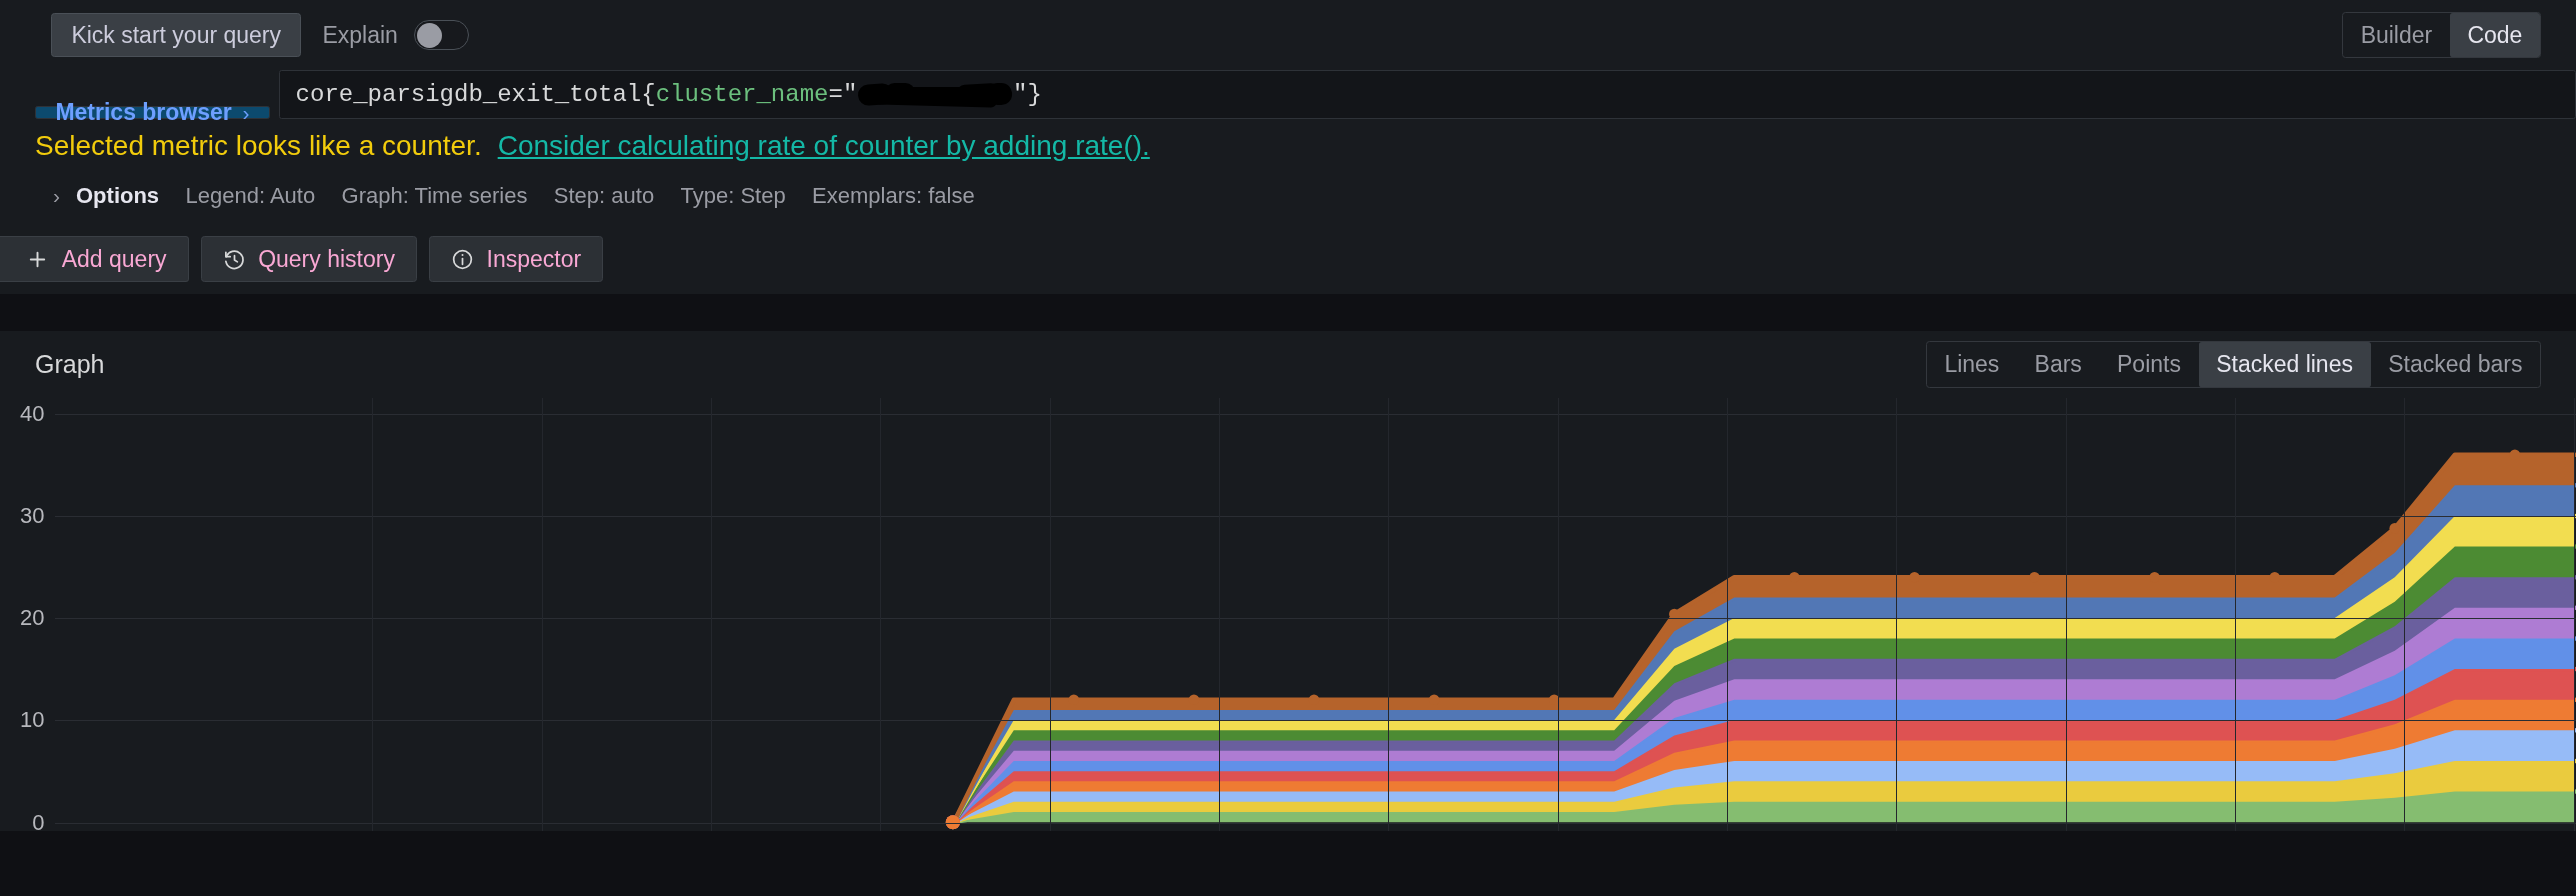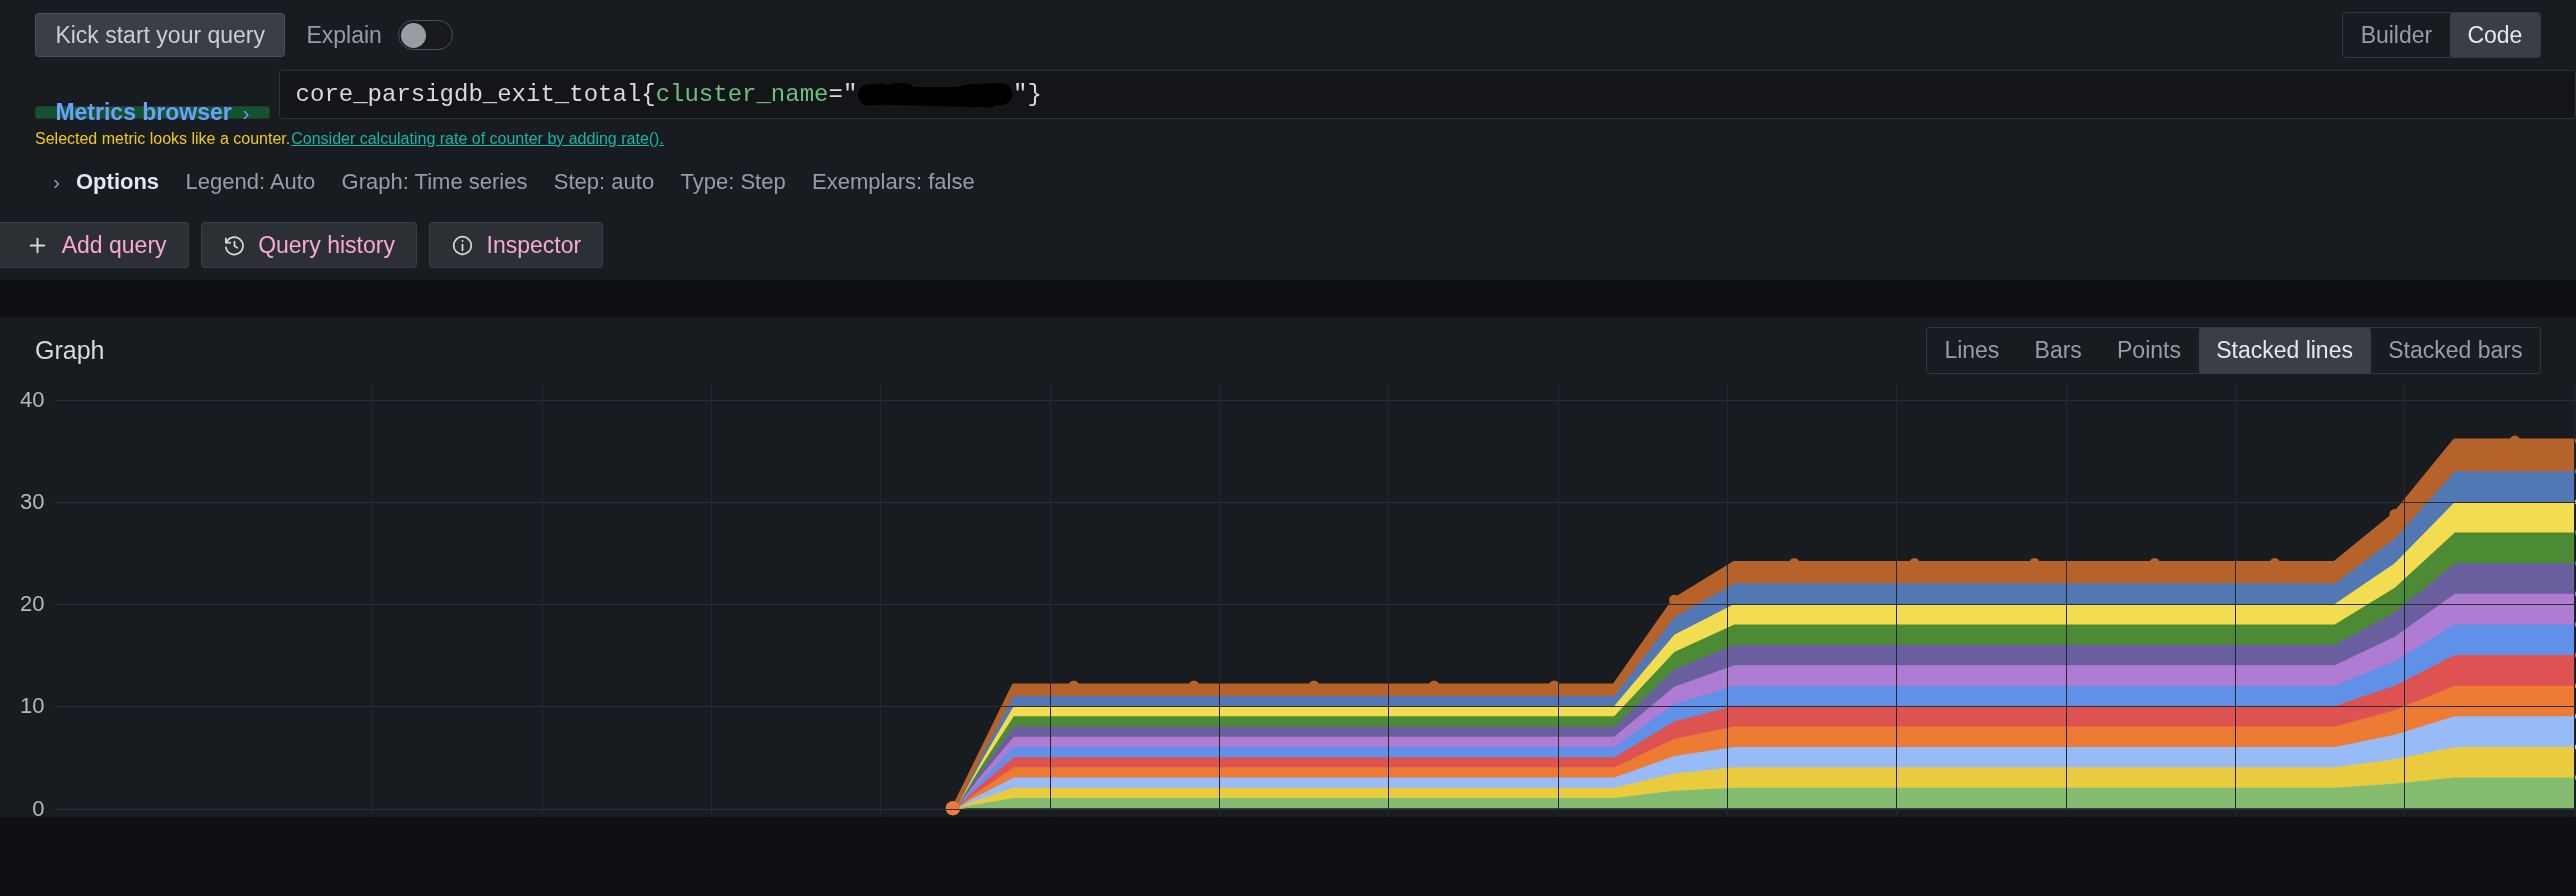--- a/index.html
+++ b/index.html
@@ -18,20 +18,21 @@
     width: 2576px;
     padding: 0;
   }
 
   .toolbar-row {
     height: 70px;
     display: flex;
     align-items: center;
     padding: 0 35px;
     gap: 21px;
+    margin-left: 16px;
   }
 
   .kick-start-btn {
     background: #3a3f45;
     color: #ccccdc;
     border: 0.9px solid #4a5057;
     border-radius: 3.5px;
     font-size: 23px;
     padding: 9.7px 19.4px;
     font-family: "Liberation Sans", sans-serif;
@@ -98,21 +99,21 @@
 
   
   .query-row {
     display: flex;
     align-items: stretch;
     padding: 0 0 0 35px;
     gap: 8.8px;
     height: 49px;
   }
   .metrics-browser {
-    background: #14532d;
+    background: #0c4a6e;
     border: 0.9px solid #2e3238;
     border-radius: 2.6px;
     display: flex;
     align-items: center;
     gap: 10.6px;
     padding: 0 19.4px;
     cursor: pointer;
     white-space: nowrap;
     margin-top: 36px;
   }
@@ -163,24 +164,24 @@
   .redact i:nth-child(2){ left:0px;  top:1.8px;  width:35px;  height:21px; border-radius:10.6px; transform:rotate(-4deg); }
   .redact i:nth-child(3){ left:26.4px; top:0.9px;  width:30px;  height:19.4px; border-radius:9.7px; }
   .redact i:nth-child(4){ left:49px; top:8px;  width:79px;  height:13.2px; border-radius:7px; transform:rotate(-2deg); }
   .redact i:nth-child(5){ left:99px;top:1.8px;  width:42px;  height:16px; border-radius:8px; transform:rotate(-3deg); }
   .redact i:nth-child(6){ left:129px;top:0.9px;  width:25px;  height:22px; border-radius:10.6px; }
   .redact i:nth-child(7){ left:16px; top:12.3px; width:123px; height:11.5px; border-radius:6.2px; transform:rotate(1.5deg); }
 
   
   .hint-row {
     padding: 10.6px 35px 8.8px 35px;
-    font-size: 16px;
+    font-size: 28px;
     display: flex;
     align-items: baseline;
-    gap: 1px;
+    gap: 16px;
   }
   .hint-text { color: #f2cc0c; }
   .hint-link {
     color: #14b8a6;
     text-decoration: underline;
     cursor: pointer;
   }
 
   
   .options-row {

